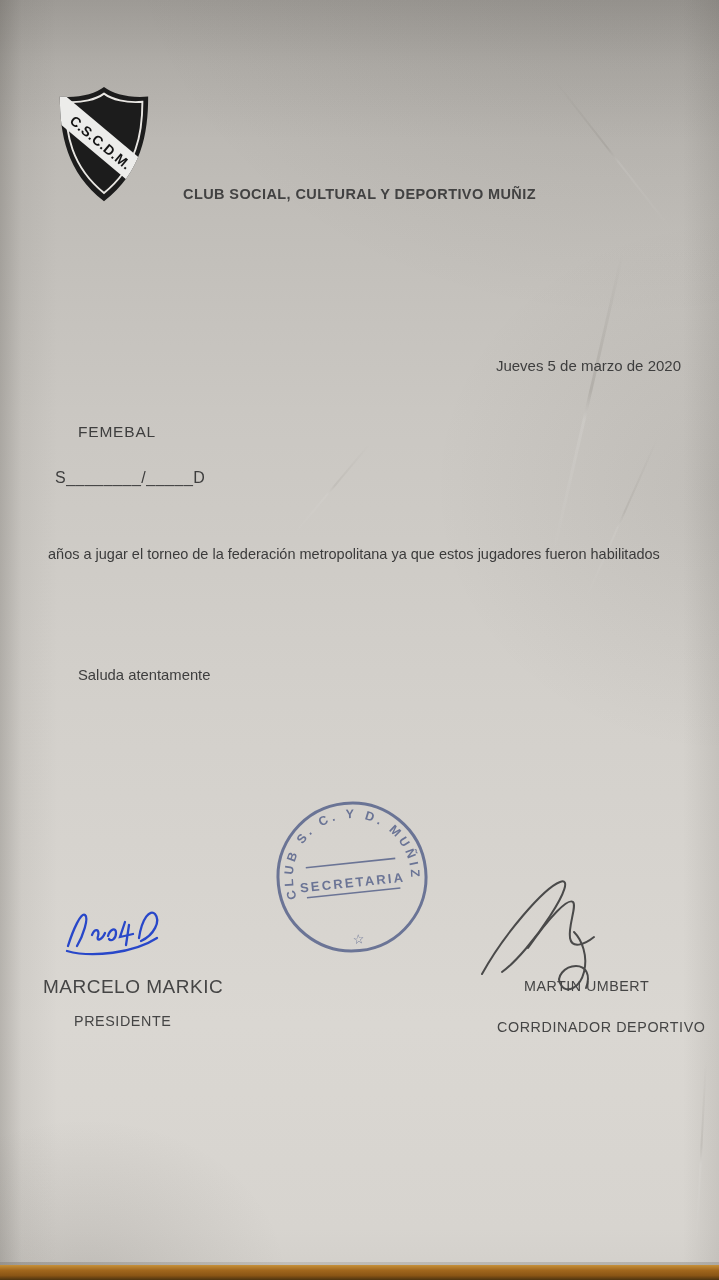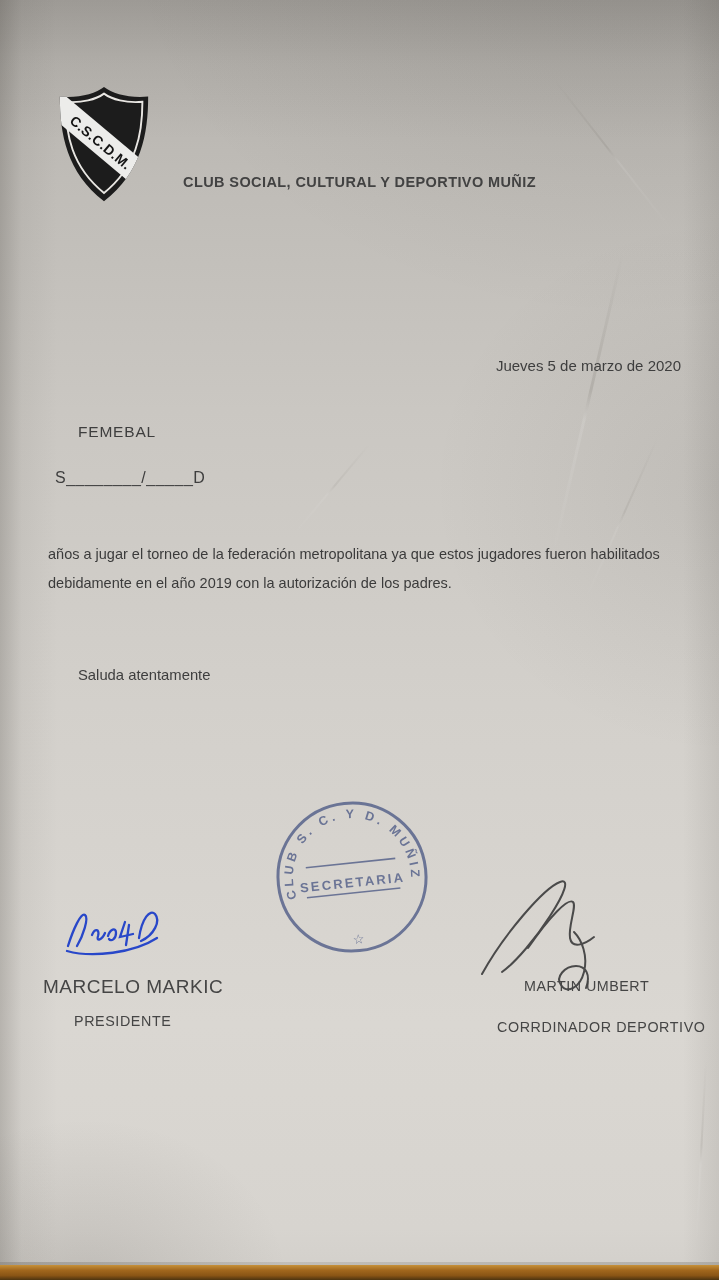--- a/index.html
+++ b/index.html
@@ -24,21 +24,21 @@
   }
   .crease{position:absolute;pointer-events:none;background:linear-gradient(180deg,transparent,rgba(95,90,82,0.38) 45%,rgba(255,255,255,0.25) 55%,transparent);}
   .crease.c1{left:586px;top:250px;width:3px;height:310px;transform:rotate(13deg);opacity:.45;}
   .crease.c2{left:612px;top:60px;width:2px;height:190px;transform:rotate(-38deg);opacity:.35;}
   .crease.c3{left:620px;top:430px;width:2px;height:180px;transform:rotate(24deg);opacity:.3;}
   .crease.c4{left:700px;top:1060px;width:2px;height:190px;transform:rotate(3deg);opacity:.3;}
   .crease.c5{left:330px;top:430px;width:2px;height:120px;transform:rotate(40deg);opacity:.25;}
 
   .txt{position:absolute;color:#3e3e3e;white-space:nowrap;}
   .crest{position:absolute;left:56px;top:84px;width:96px;height:121px;}
-  .title{top:174px;left:0;width:719px;text-align:center;font-size:14.5px;font-weight:600;letter-spacing:0.4px;color:#424242;}
+  .title{top:186px;left:0;width:719px;text-align:center;font-size:14.5px;font-weight:600;letter-spacing:0.4px;color:#424242;}
   .date{top:357px;right:38px;font-size:15px;}
   .recipient{top:423px;left:57px;font-size:15.5px;letter-spacing:0.8px;margin-left:21px;}
   .sdline{top:469px;left:55px;font-size:16px;letter-spacing:0.5px;}
   .bodyblock{top:540px;left:48px;font-size:14.5px;line-height:29px;color:#3b3b3b;}
   .bodyblock .indent{padding-left:20px;}
   .thanks{top:631px;left:55px;font-size:14.8px;}
   .closing{top:667px;left:78px;font-size:14.8px;}
   .stamp{position:absolute;left:267px;top:792px;width:170px;height:170px;opacity:0.78;}
   .sig-blue{position:absolute;left:62px;top:900px;width:110px;height:62px;}
   .sig-black{position:absolute;left:470px;top:874px;width:188px;height:138px;}
@@ -82,21 +82,20 @@
     </g>
   </svg>
 
   <div class="txt title">CLUB SOCIAL, CULTURAL Y DEPORTIVO MUÑIZ</div>
   <div class="txt date">Jueves 5 de marzo de 2020</div>
   <div class="txt recipient">FEMEBAL</div>
   <div class="txt sdline">S________/_____D</div>
 
   <div class="txt bodyblock">
     <div>años a jugar el torneo de la federación metropolitana ya que estos jugadores fueron habilitados</div>
-    <div>debidamente en el año 2019 con la autorización de los padres.</div>
   </div>
 
   <div class="txt closing">Saluda atentamente</div>
 
   <svg class="stamp" viewBox="0 0 170 170">
     <defs>
       <path id="ringArc" d="M28,100.3 A59,59 0 1 1 142,100.3" fill="none"></path>
     </defs>
     <g transform="rotate(-6 85 85)" fill="#4d5a86" stroke="#4d5a86">
       <circle cx="85" cy="85" r="74" fill="none" stroke-width="3"></circle>

